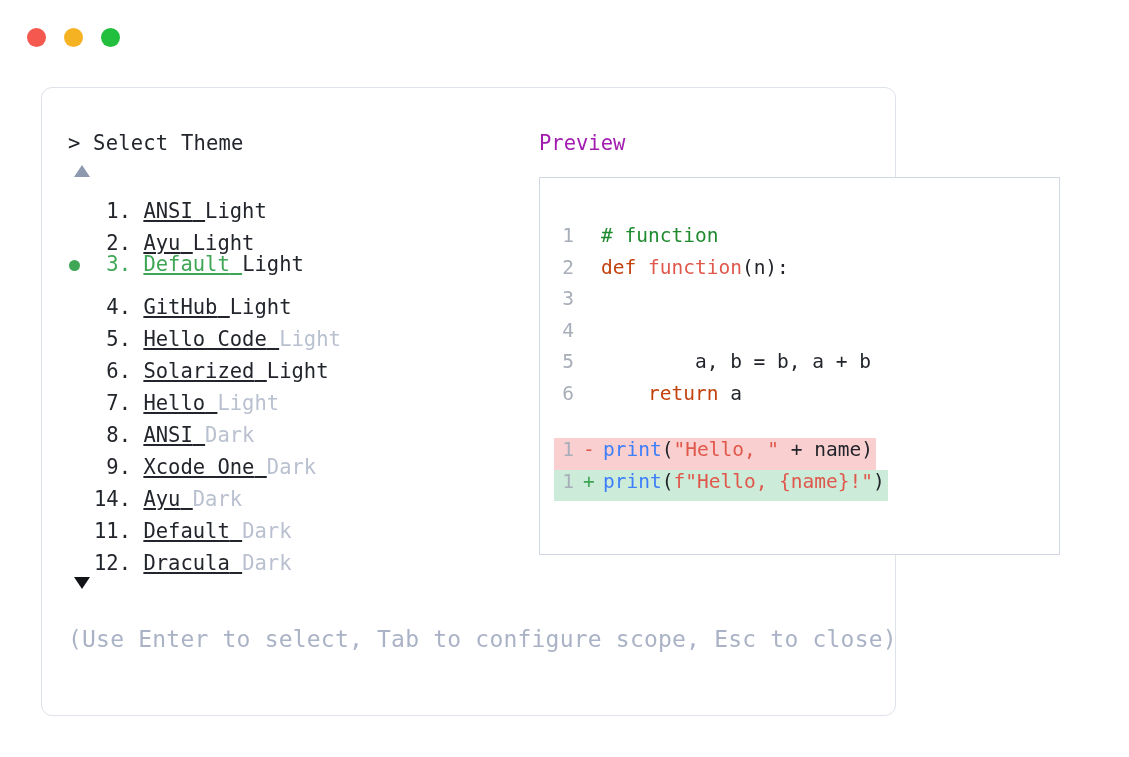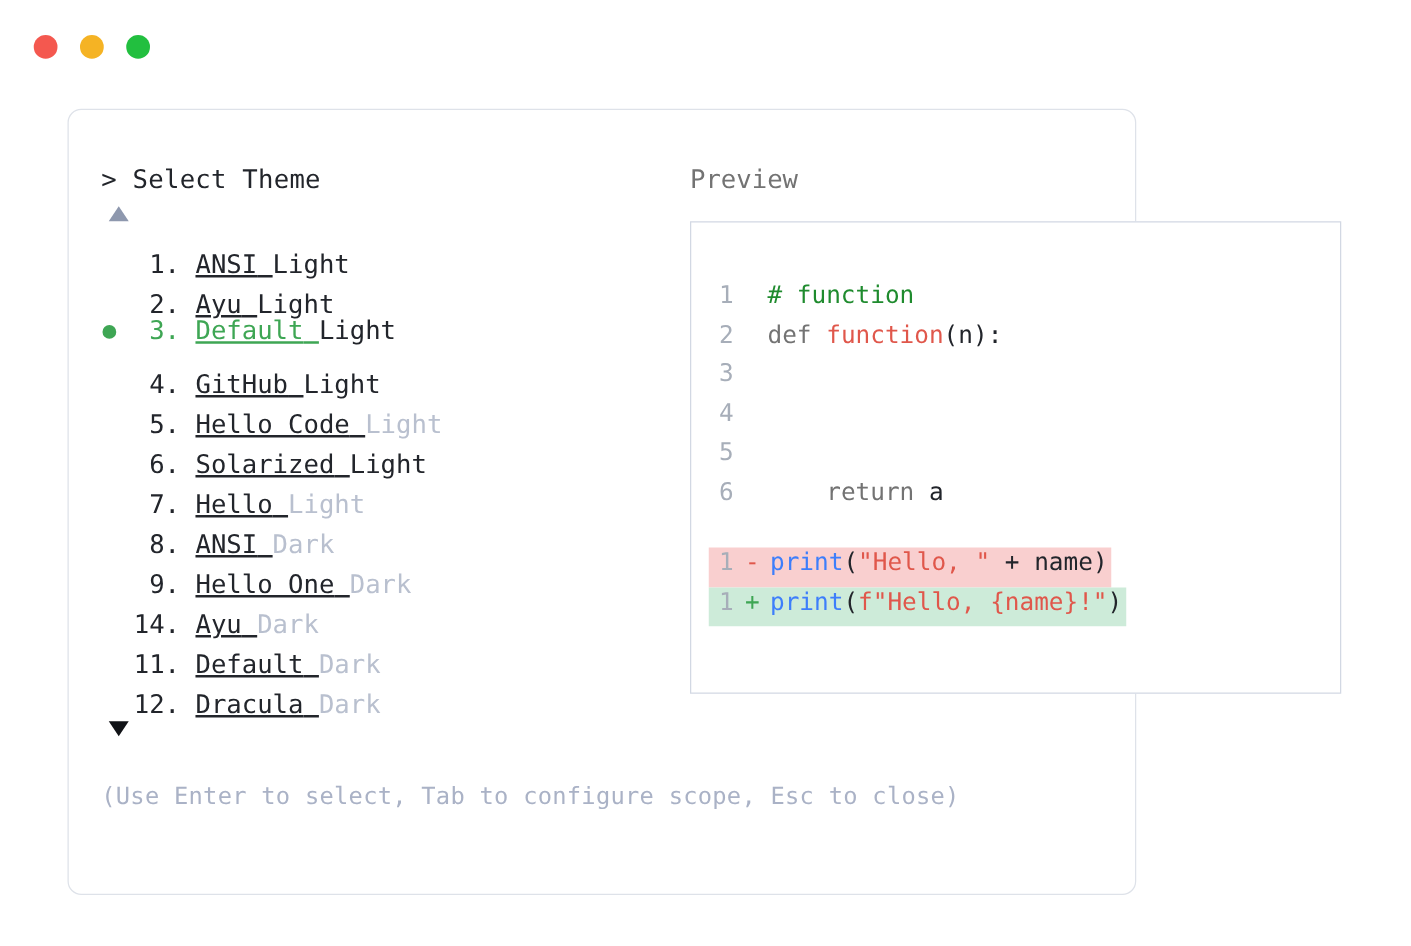--- a/index.html
+++ b/index.html
@@ -10,21 +10,21 @@
     overflow:hidden;
   }
   .app{position:relative;width:1129px;height:757px;}
 
   
   .titlebar{position:absolute;left:27px;top:28px;display:flex;gap:18px;align-items:center;}
   .dot{width:19px;height:19px;border-radius:50%;}
 
   
   .card{
-    position:absolute;left:54px;top:87px;
+    position:absolute;left:41px;top:87px;
     width:855px;height:629px;
     border:1px solid #dee2e9;border-radius:11px;
     background:#fff;box-sizing:border-box;
   }
 
   
   .left{position:absolute;left:26px;top:43px;width:470px;}
   .prompt{
     font-size:20.5px;color:#22252b;letter-spacing:.2px;
     white-space:pre;line-height:1.25;
@@ -49,43 +49,43 @@
   .bullet-col{width:26px;flex:0 0 26px;display:flex;justify-content:flex-start;align-items:center;height:32px;}
   .bullet{width:11px;height:11px;border-radius:50%;background:#3ea654;margin-left:1px;}
   .num{color:#22252b;white-space:pre;}
   .nm{color:#22252b;text-decoration:underline;}
   .variant{color:#b9c0cf;}
   .row.sel .num,.row.sel .nm,.row.sel .variant{color:#3ea654;}
   .row.strongvar .variant{color:#22252b;}
 
   .footer{
     position:absolute;left:26px;top:538px;
-    font-size:19px;color:#aab2c6;white-space:pre;letter-spacing:.2px;
+    font-size:23px;color:#aab2c6;white-space:pre;letter-spacing:.2px;
   }
 
   
   .right{position:absolute;left:497px;top:43px;width:525px;}
-  .preview-label{font-size:20.5px;color:#737373;white-space:pre;}
+  .preview-label{font-size:20.5px;color:#a21caf;white-space:pre;}
   .preview-box{
     margin-top:22px;
     width:521px;height:378px;
     border:1px solid #d2d8e3;background:#fff;
     box-sizing:border-box;position:relative;
   }
   .code{position:absolute;left:14px;top:46px;right:4px;}
   .cline{
     display:flex;align-items:baseline;height:31.5px;
     font-size:19.5px;white-space:pre;
   }
   .ln{
     color:#a7aeb9;width:20px;flex:0 0 20px;text-align:right;
   }
   .ctext{margin-left:27px;white-space:pre;}
   .tok-com{color:#1f8b2e;}
-  .tok-kw{color:#737373;}
+  .tok-kw{color:#c2410c;}
   .tok-fn{color:#e0574b;}
   .tok-str{color:#e0574b;}
   .tok-pl{color:#22252b;}
   .tok-bi{color:#3d7efb;}
 
   .diff{margin-top:25px;}
   .dline{
     display:inline-flex;align-items:baseline;height:31.5px;
     font-size:19.5px;white-space:pre;padding-right:3px;
   }
@@ -115,39 +115,39 @@
       <div class="arrow-up"></div>
       <div class="list">
           <div class="row strongvar"><span class="bullet-col"></span><span class="num"> 1. </span><span class="nm">ANSI</span><span class="nm"> </span><span class="variant">Light</span></div>
           <div class="row strongvar"><span class="bullet-col"></span><span class="num"> 2. </span><span class="nm">Ayu</span><span class="nm"> </span><span class="variant">Light</span></div>
           <div class="row sel strongvar"><span class="bullet-col"><span class="bullet"></span></span><span class="num"> 3. </span><span class="nm">Default</span><span class="nm"> </span><span class="variant">Light</span></div>
           <div class="row strongvar"><span class="bullet-col"></span><span class="num"> 4. </span><span class="nm">GitHub</span><span class="nm"> </span><span class="variant">Light</span></div>
           <div class="row"><span class="bullet-col"></span><span class="num"> 5. </span><span class="nm">Hello Code</span><span class="nm"> </span><span class="variant">Light</span></div>
           <div class="row strongvar"><span class="bullet-col"></span><span class="num"> 6. </span><span class="nm">Solarized</span><span class="nm"> </span><span class="variant">Light</span></div>
           <div class="row"><span class="bullet-col"></span><span class="num"> 7. </span><span class="nm">Hello</span><span class="nm"> </span><span class="variant">Light</span></div>
           <div class="row"><span class="bullet-col"></span><span class="num"> 8. </span><span class="nm">ANSI</span><span class="nm"> </span><span class="variant">Dark</span></div>
-          <div class="row"><span class="bullet-col"></span><span class="num"> 9. </span><span class="nm">Hello One</span><span class="nm"> </span><span class="variant">Dark</span></div>
+          <div class="row"><span class="bullet-col"></span><span class="num"> 9. </span><span class="nm">Xcode One</span><span class="nm"> </span><span class="variant">Dark</span></div>
           <div class="row"><span class="bullet-col"></span><span class="num">14. </span><span class="nm">Ayu</span><span class="nm"> </span><span class="variant">Dark</span></div>
           <div class="row"><span class="bullet-col"></span><span class="num">11. </span><span class="nm">Default</span><span class="nm"> </span><span class="variant">Dark</span></div>
           <div class="row"><span class="bullet-col"></span><span class="num">12. </span><span class="nm">Dracula</span><span class="nm"> </span><span class="variant">Dark</span></div>
         </div>
       <div class="arrow-down"></div>
     </div>
 
     <div class="footer">(Use Enter to select, Tab to configure scope, Esc to close)</div>
 
     <div class="right">
       <div class="preview-label">Preview</div>
       <div class="preview-box">
         <div class="code">
             <div class="cline"><span class="ln">1</span><span class="ctext"><span class="tok-com"># function</span></span></div>
             <div class="cline"><span class="ln">2</span><span class="ctext"><span class="tok-kw">def </span><span class="tok-fn">function</span><span class="tok-pl">(n):</span></span></div>
             <div class="cline"><span class="ln">3</span></div>
             <div class="cline"><span class="ln">4</span></div>
-            <div class="cline"><span class="ln">5</span></div>
+            <div class="cline"><span class="ln">5</span><span class="ctext"><span class="tok-pl">        a, b = b, a + b</span></span></div>
             <div class="cline"><span class="ln">6</span><span class="ctext"><span class="tok-pl">    </span><span class="tok-kw">return</span><span class="tok-pl"> a</span></span></div>
             <div class="diff">
               <div><div class="dline del"><span class="dln">1</span><span class="dmark m">-</span><span class="dtext"><span class="tok-bi">print</span><span class="tok-pl">(</span><span class="tok-str">"Hello, "</span><span class="tok-pl"> + name)</span></span></div></div>
               <div><div class="dline add"><span class="dln">1</span><span class="dmark p">+</span><span class="dtext"><span class="tok-bi">print</span><span class="tok-pl">(</span><span class="tok-str">f"Hello, {name}!"</span><span class="tok-pl">)</span></span></div></div>
             </div>
           </div>
       </div>
     </div>
 
   </div>

